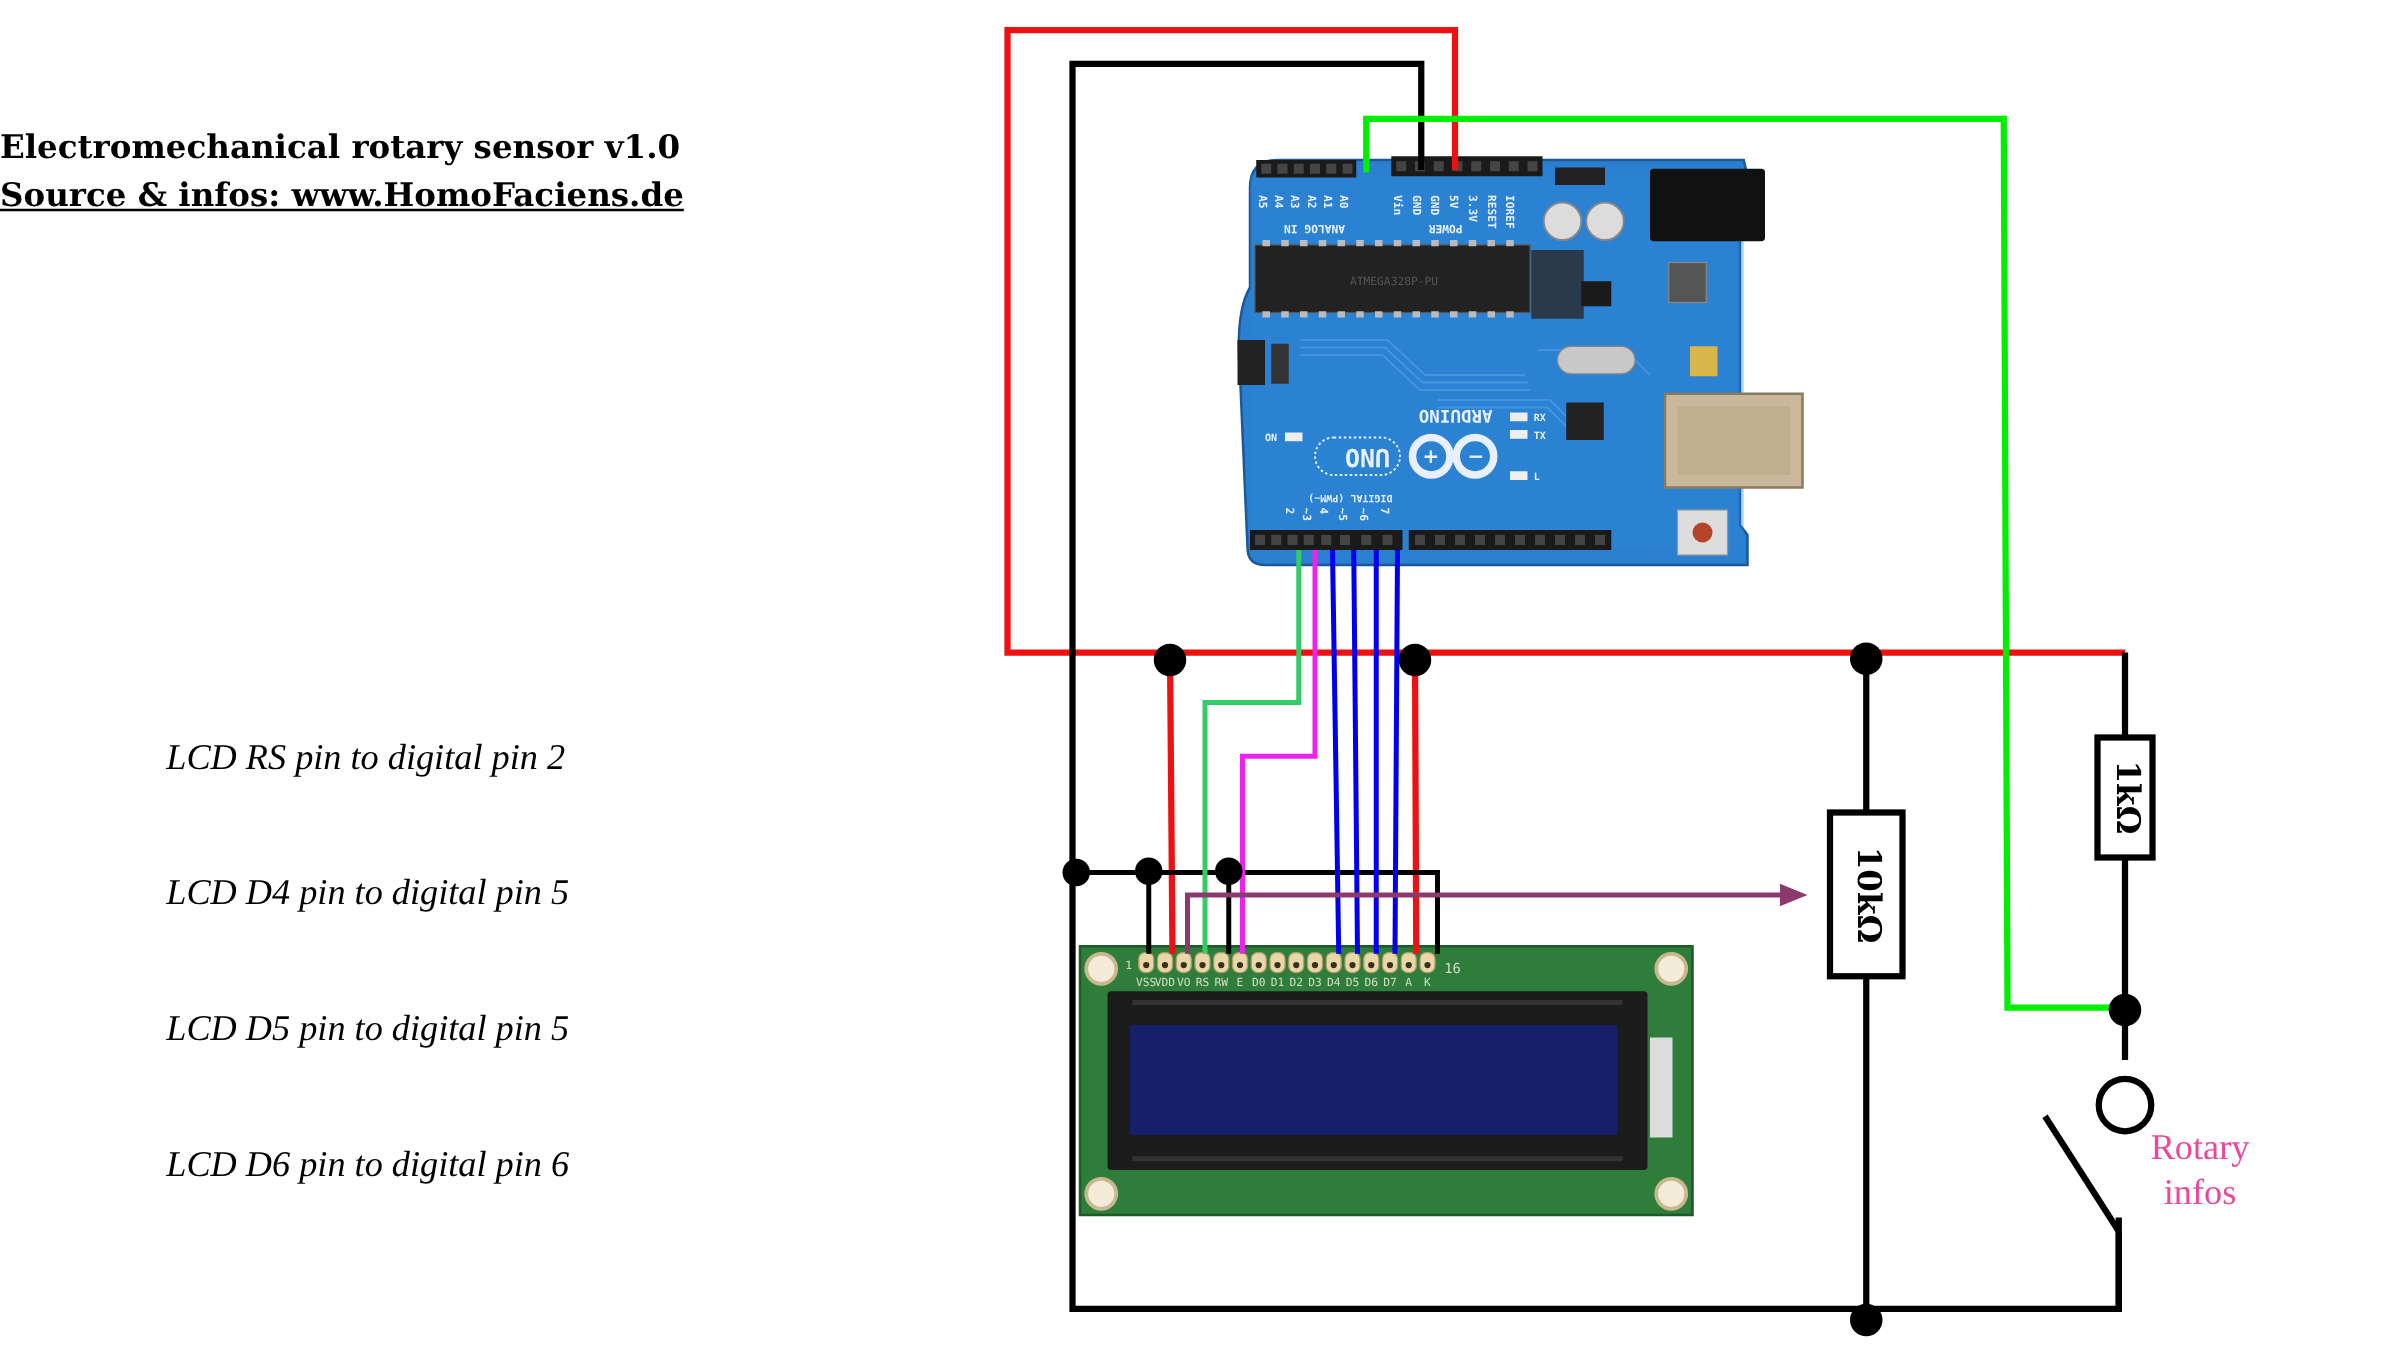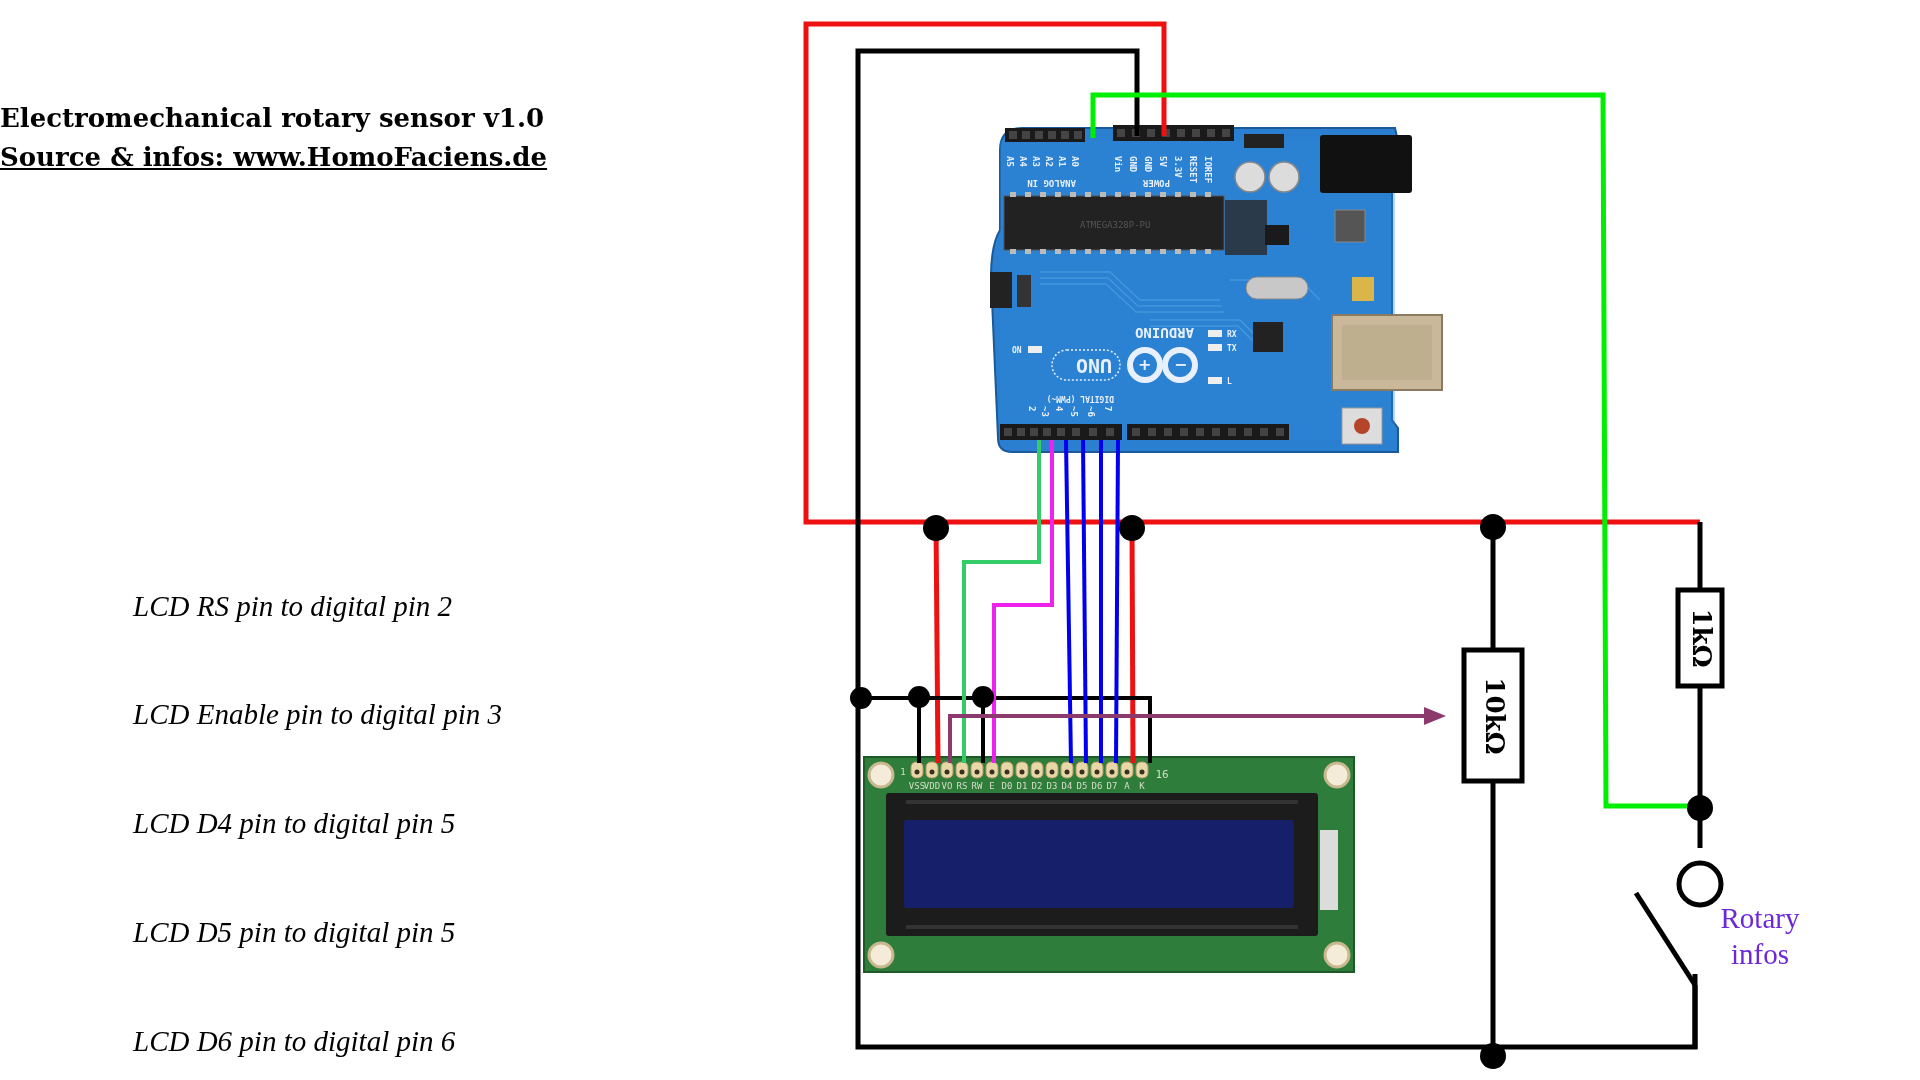--- a/index.html
+++ b/index.html
@@ -2,35 +2,34 @@
 <html><head>
 <meta charset="utf-8">
 <style>
   html, body { margin: 0; padding: 0; background: #ffffff; }
   body { width: 1920px; height: 1080px; position: relative; overflow: hidden; font-family: "DejaVu Serif", "Liberation Serif", serif; }
   .title { position: absolute; left: 0; width: 826px; text-align: left; font-family: "DejaVu Serif", serif; font-weight: bold; font-size: 26px; color: #000; }
   .title.l1 { top: 103px; }
   .title.l2 { top: 142px; text-decoration: underline; }
   .notes { position: absolute; left: 133px; top: 515px; font-family: "Liberation Serif", serif; font-size: 29px; line-height: 36.3px; color: #000; white-space: pre; }
   .notes div { height: 36.3px; font-style: italic; }
-  .rot-label { position: absolute; left: 1700px; top: 900px; width: 120px; text-align: center; font-family: "Liberation Serif", serif; font-size: 29px; line-height: 36px; color: #6d28d9; }
+  .rot-label { position: absolute; left: 1700px; top: 900px; width: 120px; text-align: center; font-family: "Liberation Serif", serif; font-size: 29px; line-height: 36px; color: #ec4899; }
   svg.diagram { position: absolute; left: 0; top: 0; }
   .res-text { font-family: "DejaVu Serif", serif; font-weight: bold; font-size: 26px; fill: #000; }
   .pin-label { font-family: "DejaVu Sans Mono", monospace; font-size: 9px; fill: #d8dcc8; }
   .board-text { font-family: "DejaVu Sans Mono", monospace; font-weight: bold; fill: #e8f0ff; }
 </style>
 </head>
 <body>
 
 <div class="title l1">Electromechanical rotary sensor v1.0</div>
 <div class="title l2">Source &amp; infos: www.HomoFaciens.de</div>
 
 <div class="notes">
   <div>LCD RS pin to digital pin 2</div>
-  <div>LCD Enable pin to digital pin 3</div>
   <div>LCD D4 pin to digital pin 5</div>
   <div>LCD D5 pin to digital pin 5</div>
   <div>LCD D6 pin to digital pin 6</div>
   
   
   
   
   
   
   

